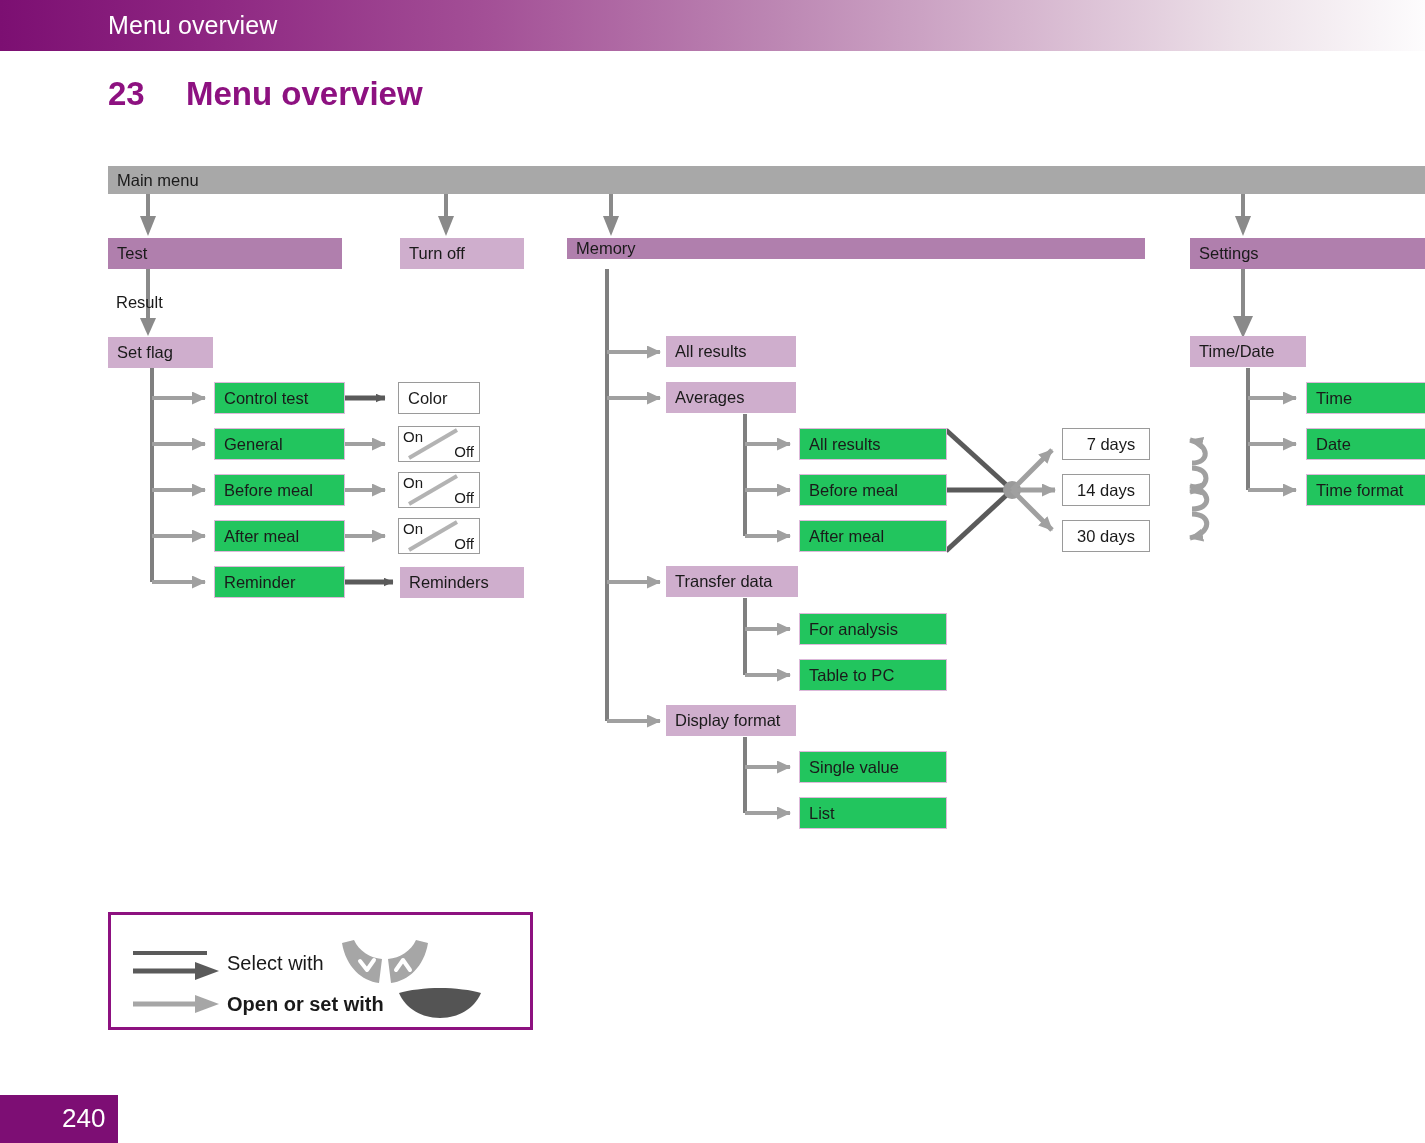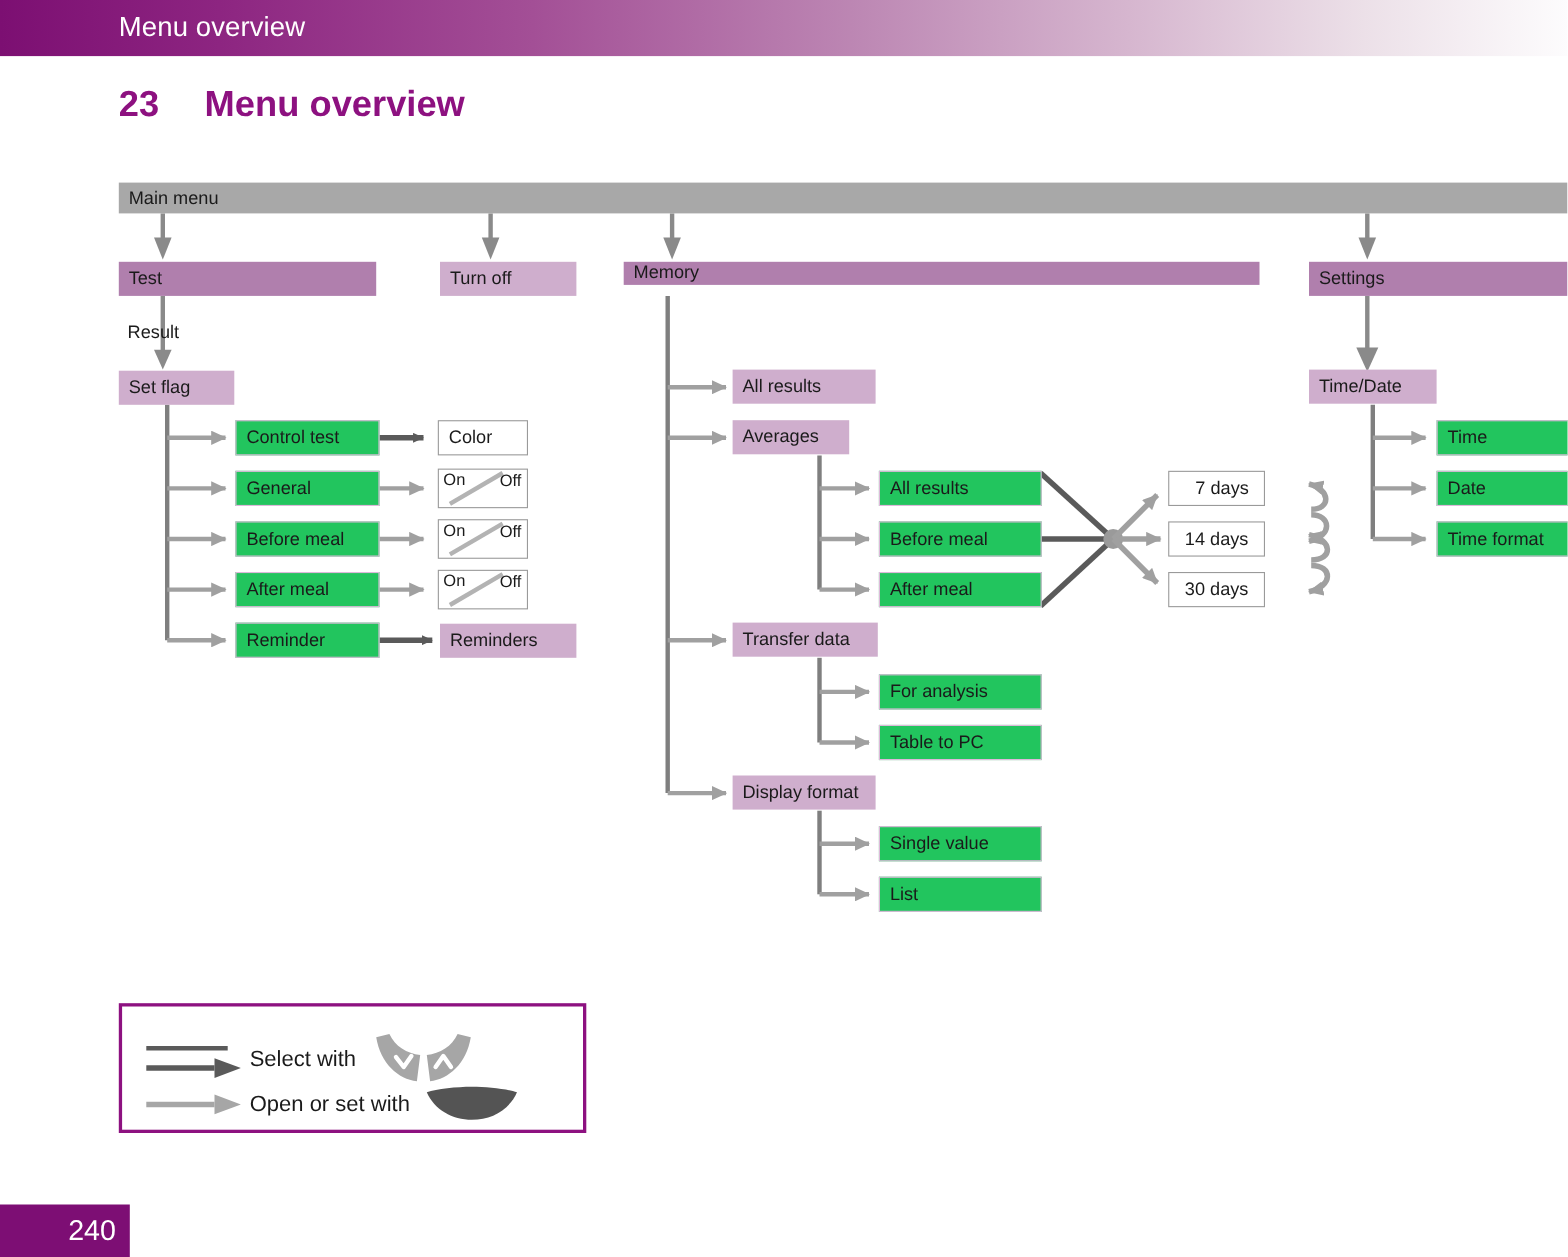--- a/index.html
+++ b/index.html
@@ -47,21 +47,21 @@
   .n-grey{background:#a8a8a8;}
   .n-purple{background:#b07fad;}
   .n-lightpurple{background:#cfaecd;}
   .n-pinkborder{background:#22c55e;border:1.6px solid #ddb9da;}
   .n-greyborder{background:#ffffff;border:1.6px solid #9a9a9a;}
   .plain-label{position:absolute;font-size:16.5px;color:#1a1a1a;white-space:nowrap;}
 
   
   .onoff{position:absolute;box-sizing:border-box;background:#fff;border:1.6px solid #9a9a9a;}
   .onoff .on{position:absolute;left:4px;top:1px;font-size:15px;}
-  .onoff .off{position:absolute;right:5px;bottom:15px;font-size:15px;}
+  .onoff .off{position:absolute;right:5px;bottom:1px;font-size:15px;}
   .onoff svg{position:absolute;left:0;top:0;}
 
   
   .legend{
     position:absolute;left:108px;top:912px;width:425px;height:118px;
     border:3.5px solid #8d1180;background:#ffffff;box-sizing:border-box;
   }
   .legend-row{position:absolute;display:flex;align-items:center;}
   .legend-text{font-size:20px;color:#1a1a1a;white-space:nowrap;}
   svg.ov{position:absolute;left:0;top:0;pointer-events:none;}
@@ -249,21 +249,21 @@
     <span class="off">Off</span>
   </div>
 
   <div class="node n-lightpurple" style="left:400px;top:567px;width:124px;height:31px;">
     <span>Reminders</span>
   </div>
 
   <div class="node n-lightpurple" style="left:666px;top:336px;width:130px;height:31px;">
     <span>All results</span>
   </div>
-  <div class="node n-lightpurple" style="left:666px;top:382px;width:106px;height:31px;">
+  <div class="node n-lightpurple" style="left:666px;top:382px;width:130px;height:31px;">
     <span>Averages</span>
   </div>
   <div class="node n-lightpurple" style="left:666px;top:566px;width:132px;height:31px;">
     <span>Transfer data</span>
   </div>
   <div class="node n-lightpurple" style="left:666px;top:705px;width:130px;height:31px;">
     <span>Display format</span>
   </div>
 
   <div class="node n-pinkborder" style="left:799px;top:428px;width:148px;height:32px;">
@@ -324,21 +324,21 @@
     </svg>
     <span class="legend-text" style="margin-left:8px;">Select with</span>
     <svg width="98" height="52" style="margin-left:12px;">
       <path d="M6,6 C10,30 26,44 43,46 L46,22 C34,21 23,14 18,3 Z" fill="#a6a6a6"></path>
       <path d="M92,6 C88,30 72,44 55,46 L52,22 C64,21 75,14 80,3 Z" fill="#a6a6a6"></path>
       <path d="M24,24 L31,33 L38,23" stroke="#ffffff" stroke-width="4" fill="none" stroke-linecap="round" stroke-linejoin="round"></path>
       <path d="M60,33 L67,23 L74,33" stroke="#ffffff" stroke-width="4" fill="none" stroke-linecap="round" stroke-linejoin="round"></path>
     </svg>
   </div>
 
-  <div class="legend-row" style="left:18px;top:72px;">
+  <div class="legend-row" style="left:18px;top:72px;font-weight:bold;">
     <svg width="90" height="26">
       <line x1="4" y1="13" x2="66" y2="13" stroke="#a6a6a6" stroke-width="5"></line>
       <path d="M66,4 L90,13 L66,22 Z" fill="#a6a6a6"></path>
     </svg>
     <span class="legend-text" style="margin-left:8px;">Open or set with</span>
     <svg width="88" height="34" style="margin-left:12px;">
       <path d="M3,6 C12,3 30,1 44,1 C58,1 76,3 85,6 C78,22 62,31 44,31 C26,31 10,22 3,6 Z" fill="#545454"></path>
     </svg>
   </div>
 </div>

